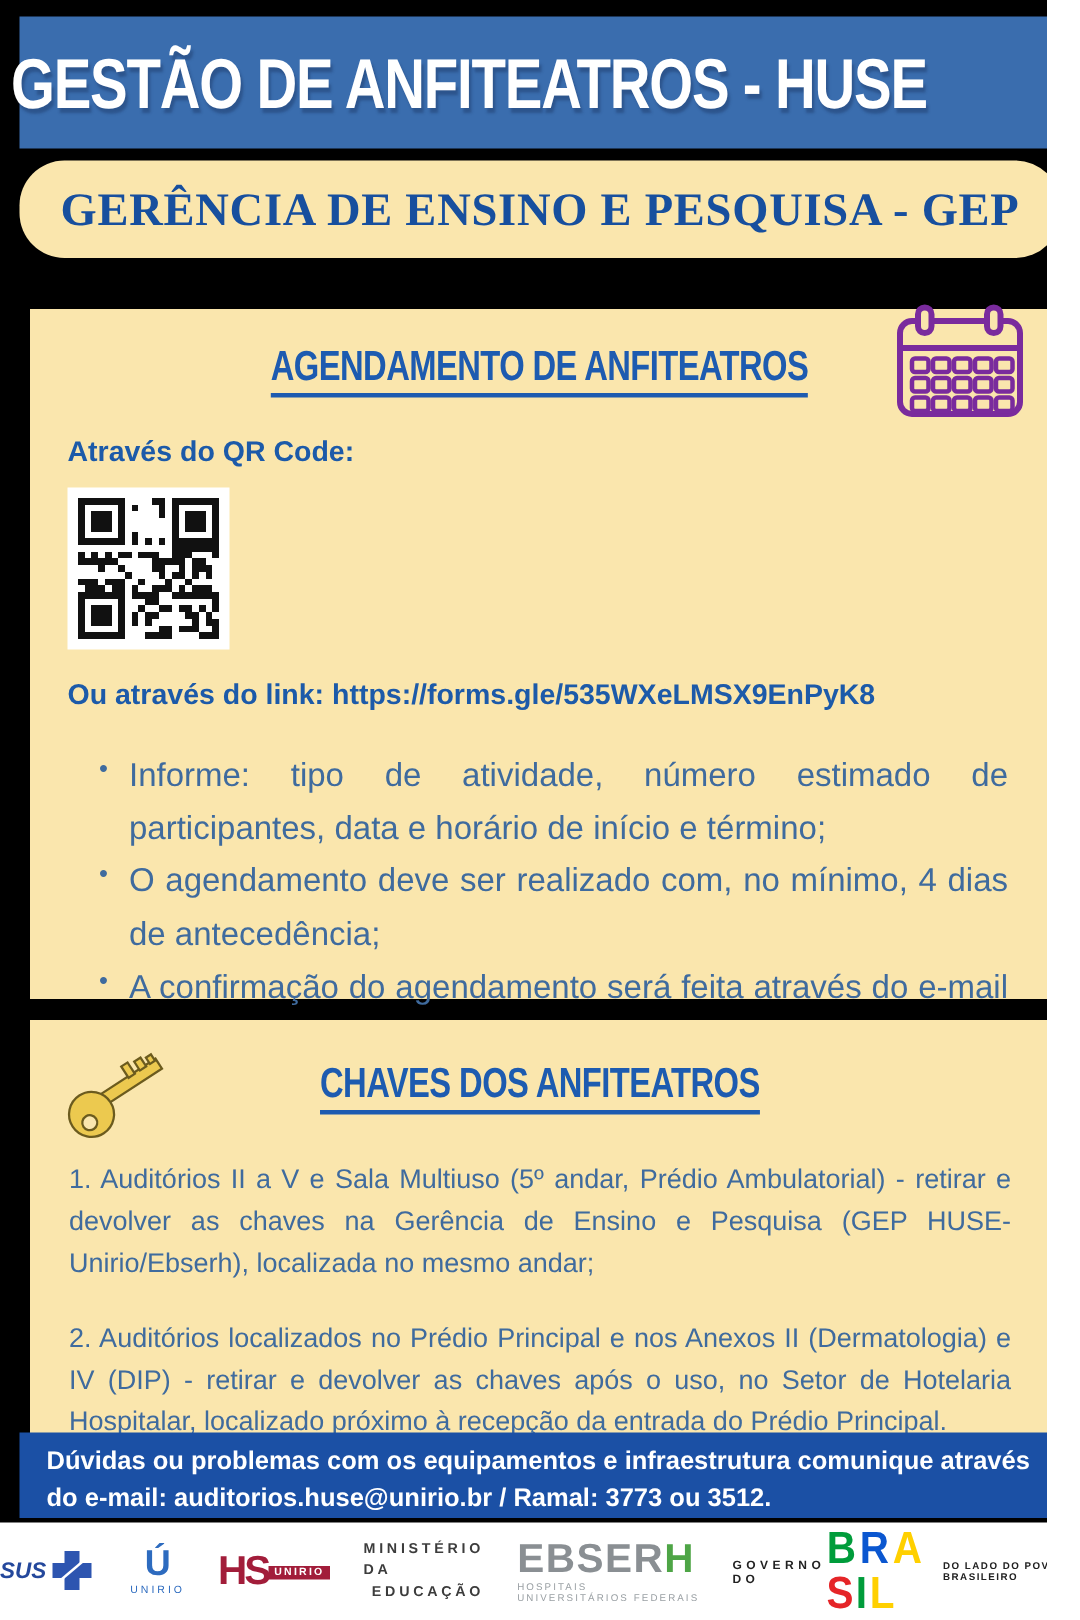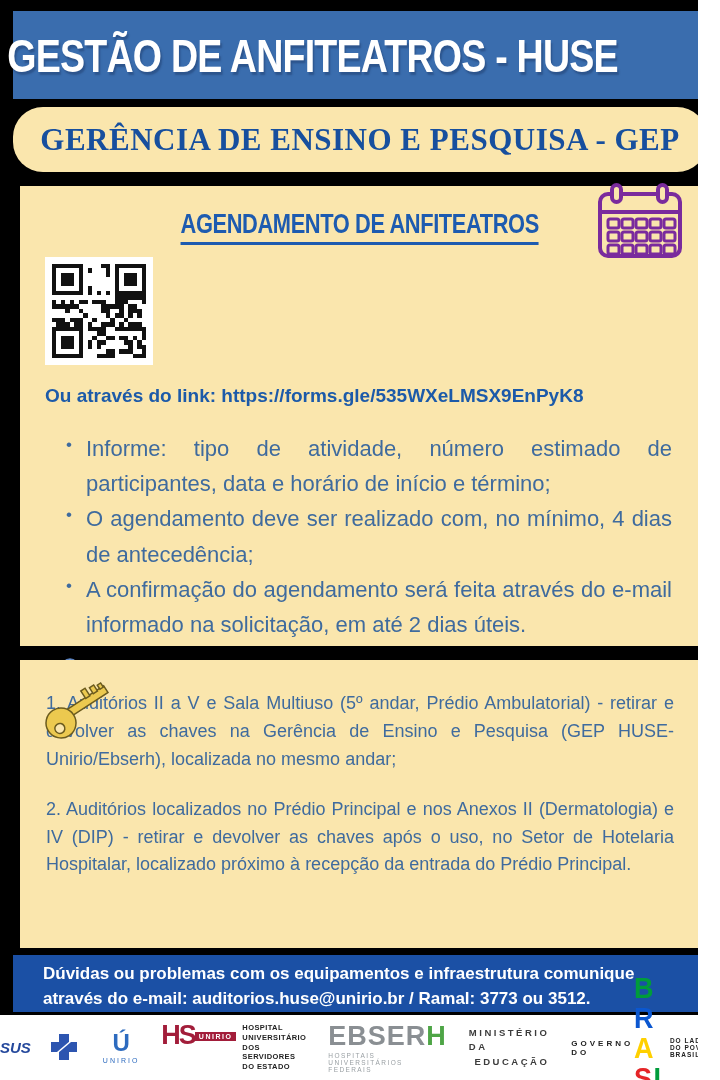--- a/index.html
+++ b/index.html
@@ -14,21 +14,21 @@
     text-shadow:2px 3px 2px rgba(20,40,80,0.35); }
   .books-icon { flex:0 0 auto; margin-left:-6px; }
 
   
   .gep-band { position:absolute; left:13px; top:107px; width:694px; height:65px;
     background:#fae6ad; display:flex; align-items:center; justify-content:center;border-radius:30px; }
   .gep-title { font-family:"Liberation Serif", serif; font-weight:bold; font-size:31px;
     color:#174f9e; letter-spacing:0.5px; }
 
   
-  .panel { position:absolute; left:20px; width:680px; background:#fae6ad; }
+  .panel { position:absolute; left:20px; width:680px; background:#fae6ad;margin-top:20px; }
   .panel-1 { top:186px; height:460px; }
   .panel-2 { top:660px; height:288px; }
 
   .panel-heading-wrap { text-align:center; }
   .panel-heading { display:inline-block; font-weight:bold; font-size:28px; color:#1d5bb0;
     letter-spacing:-0.5px; transform:scaleX(0.78); transform-origin:center;
     border-bottom:3px solid #1d5bb0; padding-bottom:2px; white-space:nowrap; }
   .panel-1 .panel-heading-wrap { margin-top:22px; }
   .panel-2 .panel-heading-wrap { margin-top:26px; }
 
@@ -49,28 +49,28 @@
   .email-text { font-size:21px; font-weight:bold; font-style:italic; color:#1b4fa0;
     display:inline-block; transform:scaleX(0.84); transform-origin:left; white-space:nowrap; }
 
   .keys-paragraph { margin:30px 26px 0 26px; font-size:18px; line-height:1.55;
     color:#3f6b9e; text-align:justify; }
   .keys-paragraph + .keys-paragraph { margin-top:22px; }
 
   
   .notice-band { position:absolute; left:13px; top:955px; width:694px; height:57px;
     background:#1b50a5; color:#ffffff; font-weight:bold; font-size:17px; line-height:1.45;
-    padding:7px 14px 0 30px; }
+    padding:7px 14px 0 18px; }
 
   
   .logos-row { position:absolute; left:0; top:1015px; width:720px; height:65px;
     display:flex; align-items:center; justify-content:center; gap:22px; background:#ffffff; }
   .logo { display:flex; align-items:center; }
 
-  .sus-logo { gap:16px; }
+  .sus-logo { gap:0; }
   .sus-text { font-size:15px; font-weight:bold; font-style:italic; color:#24489c; }
 
   .unirio-logo { flex-direction:column; align-items:center; }
   .unirio-glyph { font-size:24px; font-weight:bold; color:#2d6bbf; line-height:1; }
   .unirio-label { font-size:7px; letter-spacing:2px; color:#2d6bbf; margin-top:2px; }
 
   .hus-logo { gap:6px; align-items:flex-start; }
   .hus-mark-col { display:flex; flex-direction:row; align-items:center; }
   .hus-mark { font-size:27px; font-weight:bold; color:#a21d3a; line-height:0.9; letter-spacing:-2px; }
   .hus-box { background:#a21d3a; color:#ffffff; font-size:7px; font-weight:bold;
@@ -144,20 +144,21 @@
               <rect x="70" y="63" width="11" height="9" rx="2"></rect>
           </g>
         </g>
       </svg>
     </span>
 
     <div class="panel-heading-wrap">
       <span class="panel-heading">AGENDAMENTO DE ANFITEATROS</span>
     </div>
 
+    <div class="qr-label">Através do QR Code:</div>
 
     <div class="qr-box">
       <svg id="qr-svg" width="94" height="94" viewBox="0 0 21 21" shape-rendering="crispEdges">
           <rect x="0" y="0" width="1" height="1" fill="#111111"></rect>
           <rect x="1" y="0" width="1" height="1" fill="#111111"></rect>
           <rect x="2" y="0" width="1" height="1" fill="#111111"></rect>
           <rect x="3" y="0" width="1" height="1" fill="#111111"></rect>
           <rect x="4" y="0" width="1" height="1" fill="#111111"></rect>
           <rect x="5" y="0" width="1" height="1" fill="#111111"></rect>
           <rect x="6" y="0" width="1" height="1" fill="#111111"></rect>
@@ -410,20 +411,23 @@
           <rect x="30" y="34" width="50" height="8" fill="#ecc94f" stroke="#6b5b1e" stroke-width="1.5"></rect>
           <rect x="58" y="26" width="5" height="9" fill="#ecc94f" stroke="#6b5b1e" stroke-width="1.5"></rect>
           <rect x="67" y="28" width="5" height="7" fill="#ecc94f" stroke="#6b5b1e" stroke-width="1.5"></rect>
           <rect x="75" y="30" width="4" height="5" fill="#ecc94f" stroke="#6b5b1e" stroke-width="1.5"></rect>
           <circle cx="24" cy="42" r="15" fill="#ecc94f" stroke="#6b5b1e" stroke-width="1.5"></circle>
           <circle cx="20" cy="46" r="5" fill="#fae6ad" stroke="#6b5b1e" stroke-width="1.5"></circle>
         </g>
       </svg>
     </span>
 
+    <div class="panel-heading-wrap">
+      <span class="panel-heading">CHAVES DOS ANFITEATROS</span>
+    </div>
 
     <p class="keys-paragraph">1. Auditórios II a V e Sala Multiuso (5º andar, Prédio Ambulatorial) - retirar e devolver as chaves na Gerência de Ensino e Pesquisa (GEP HUSE-Unirio/Ebserh), localizada no mesmo andar;</p>
     <p class="keys-paragraph">2. Auditórios localizados no Prédio Principal e nos Anexos II (Dermatologia) e IV (DIP) - retirar e devolver as chaves após o uso, no Setor de Hotelaria Hospitalar, localizado próximo à recepção da entrada do Prédio Principal.</p>
   </div>
 
   <div class="notice-band">Dúvidas ou problemas com os equipamentos e infraestrutura comunique através do e-mail: auditorios.huse@unirio.br / Ramal: 3773 ou 3512.</div>
 
   <div class="logos-row">
 
     <div class="logo sus-logo">
@@ -437,36 +441,30 @@
     <div class="logo unirio-logo">
       <span class="unirio-glyph">Ú</span>
       <span class="unirio-label">UNIRIO</span>
     </div>
 
     <div class="logo hus-logo">
       <div class="hus-mark-col">
         <span class="hus-mark">HS</span>
         <span class="hus-box">UNIRIO</span>
       </div>
-      <div class="hus-lines">
-        <span>HOSPITAL</span>
-        <span>UNIVERSITÁRIO</span>
-        <span>DOS SERVIDORES</span>
-        <span>DO ESTADO</span>
-      </div>
+    </div>
+
+    <div class="logo mec-logo">
+      <span>MINISTÉRIO DA</span>
+      <span>EDUCAÇÃO</span>
     </div>
 
     <div class="logo ebserh-logo">
       <span class="ebserh-name"><span>EBSER</span><span class="green">H</span></span>
       <span class="ebserh-tag">HOSPITAIS UNIVERSITÁRIOS FEDERAIS</span>
-    </div>
-
-    <div class="logo mec-logo">
-      <span>MINISTÉRIO DA</span>
-      <span>EDUCAÇÃO</span>
     </div>
 
     <div class="logo gov-logo">
       <span class="gov-top">GOVERNO DO</span>
       <span class="gov-name"><span class="gb-0">B</span><span class="gb-1">R</span><span class="gb-2">A</span><span class="gb-3">S</span><span class="gb-4">I</span><span class="gb-5">L</span></span>
       <span class="gov-bottom">DO LADO DO POVO BRASILEIRO</span>
     </div>
 
   </div>
 </div>

